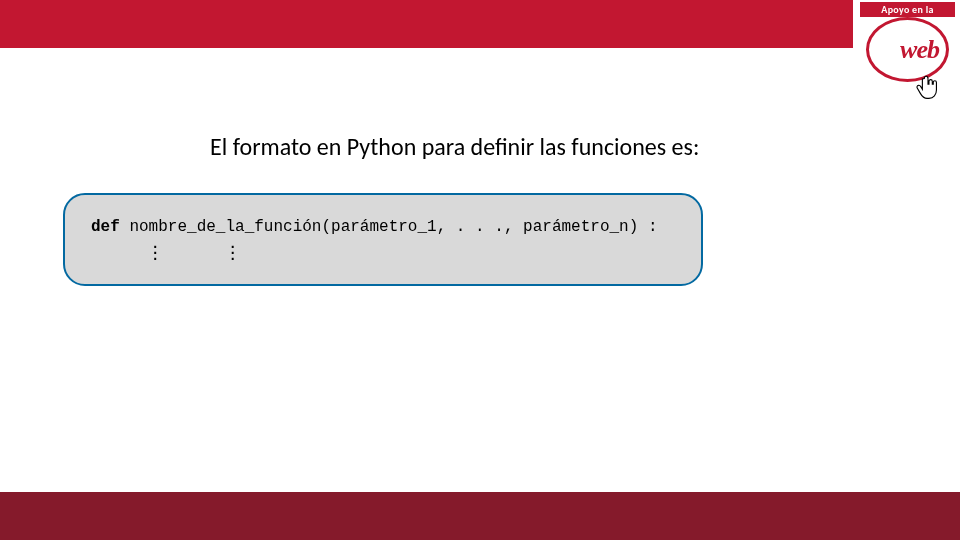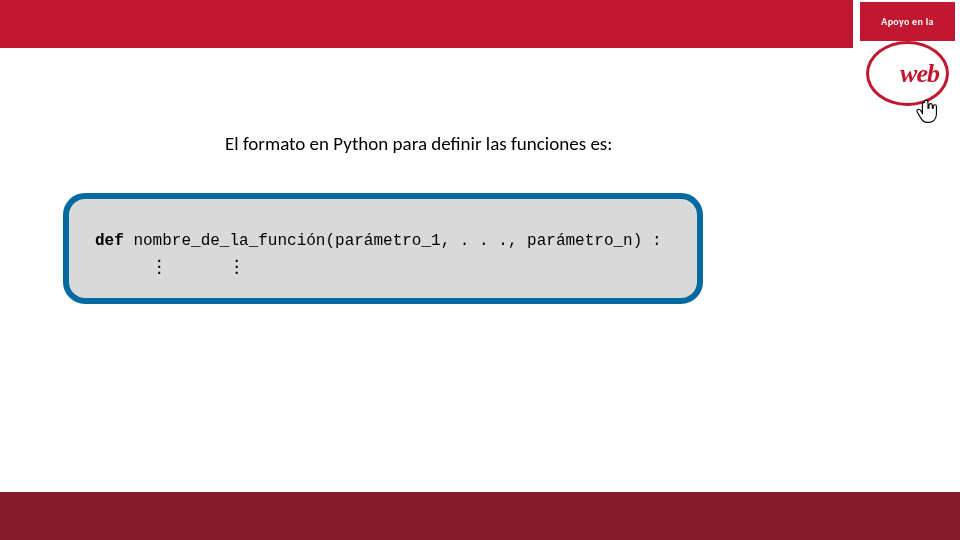--- a/index.html
+++ b/index.html
@@ -33,21 +33,21 @@
     top: 2px;
     right: 5px;
     width: 95px;
     text-align: center;
   }
   .logo-top-text {
     font-size: 10px;
     font-weight: bold;
     color: #ffffff;
     background: #c21731;
-    padding: 13px 0;
+    padding: 1px 0;
     letter-spacing: 0.3px;
   }
   .web-logo {
     width: 83px;
     height: 83px;
     margin: 0 auto;
     position: relative;
   }
   .web-circle {
     box-sizing: border-box;
@@ -70,34 +70,34 @@
     margin-left: 24px;
   }
   .cursor-hand {
     position: absolute;
     right: 6px;
     bottom: -3px;
   }
   .heading {
     position: absolute;
     top: 132px;
-    left: 225px;
-    font-size: 19px;
+    left: 210px;
+    font-size: 24px;
     color: #000000;
   }
   .code-box {
     position: absolute;
     top: 193px;
     left: 63px;
     width: 640px;
     box-sizing: border-box;
     background: #d9d9d9;
-    border: 6px solid #0369a1;
+    border: 2px solid #0369a1;
     border-radius: 22px;
-    padding: 32px 26px 18px 26px;
+    padding: 22px 26px 18px 26px;
     font-family: "Courier New", Courier, monospace;
     font-size: 16px;
     line-height: 1.35;
     color: #000000;
   }
   .code-line {
     white-space: pre;
   }
   .kw { font-weight: bold; }
   .instr {

